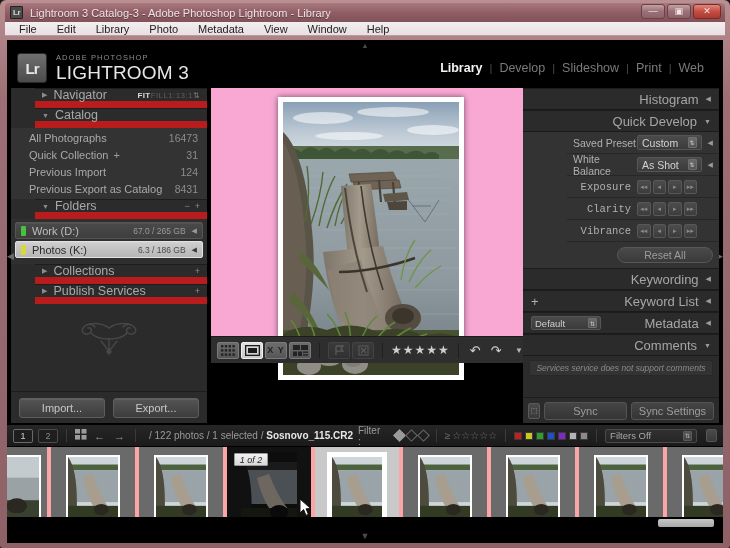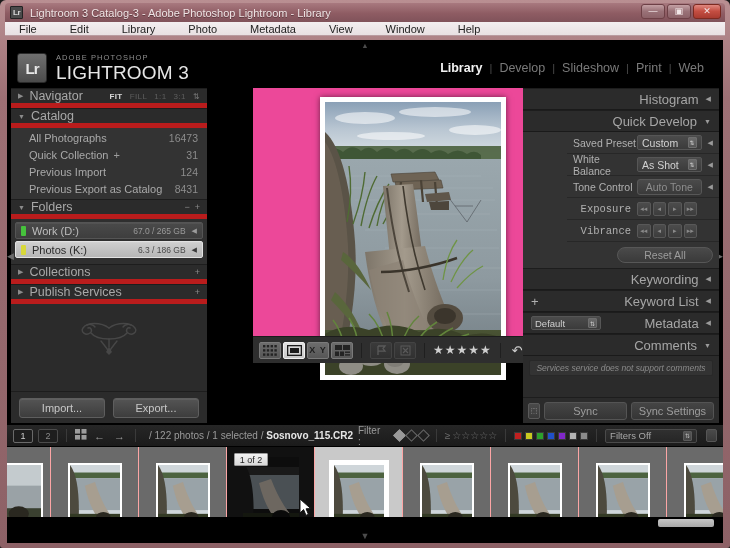--- a/index.html
+++ b/index.html
@@ -36,21 +36,21 @@
     display:flex; align-items:center; justify-content:center;
     color:#f2e6e7; font-size:9px; line-height:1;
   }
   .win-btn.close { width:28px; background:linear-gradient(to bottom,#e08880,#c44e42 48%,#a93b30); border-color:#7c2a21; }
 
   
   #menubar {
     position:absolute; left:5px; top:22px; width:720px; height:14px;
     background:linear-gradient(to bottom,#f3eef0,#e8e0e2);
     border-bottom:1px solid #b99ba0;
-    display:flex; align-items:center; padding-left:6px; gap:17px;
+    display:flex; align-items:center; padding-left:6px; gap:4px;
   }
   .menu-item { font-size:11px; color:#222; padding:2px 8px; white-space:nowrap; }
 
   
   #app {
     position:absolute; left:7px; top:40px; width:716px; height:503px;
     background:#000; overflow:hidden;
   }
 
   
@@ -84,28 +84,29 @@
 
   
   #left-panel {
     position:absolute; left:4px; top:0; width:196px; height:335px;
     background:#2b2b2b; display:flex; flex-direction:column;
   }
   .lp-scroll { flex:1 1 auto; overflow:hidden; }
   .panel-header {
     height:20px; display:flex; align-items:center; padding:0 7px;
     background:#2b2b2b; color:#9a9a9a; font-size:12px;
-    border-top:1px solid #1d1d1d; border-bottom:5px solid #b91c1c;
+    border-top:1px solid #1d1d1d; border-bottom:7px solid #b91c1c;
     position:relative;
+    margin-left:24px;
   }
   .tri { font-size:7px; color:#8b8b8b; margin-right:6px; }
   .panel-header .ph-title { font-size:12.5px; color:#a8a8a8; }
   .ph-right { margin-left:auto; display:flex; align-items:center; gap:5px; color:#8a8a8a; font-size:9px; }
 
-  .nav-modes { margin-left:auto; display:flex; align-items:center; gap:7px; font-size:8px; letter-spacing:.4px; }
+  .nav-modes { margin-left:auto; display:flex; align-items:center; font-size:8px; letter-spacing:.4px; }
   .nav-mode { color:#5e5e5e; }
   .nav-mode.active { color:#d8d8d8; font-weight:bold; }
   .nav-stepper { color:#7a7a7a; font-size:8px; }
 
   .catalog-list { background:#333333; padding:1px 0 2px 0; }
   .catalog-row {
     height:17px; display:flex; align-items:center; padding:0 9px 0 18px;
     font-size:11px; color:#a9a9a9;
   }
   .catalog-row .cnt { margin-left:auto; color:#8d8d8d; font-size:10.5px; }
@@ -133,21 +134,21 @@
     display:flex; align-items:center; justify-content:space-between; padding:0 8px; gap:8px;
   }
   .lr-btn {
     flex:1 1 0; height:20px; border-radius:3px; font-size:11px; color:#c8c8c8;
     background:linear-gradient(to bottom,#545454,#3d3d3d);
     border:1px solid #5e5e5e; display:flex; align-items:center; justify-content:center;
     box-shadow:inset 0 1px 0 rgba(255,255,255,.07);
   }
 
   
-  #center { position:absolute; left:204px; top:0; width:320px; height:275px; background:#ec4899;margin-left:42px; }
+  #center { position:absolute; left:204px; top:0; width:320px; height:275px; background:#f9a8d4; }
   #photo-stage { position:absolute; left:0; top:0; width:320px; height:300px; display:flex; align-items:center; justify-content:center; }
   #photo-frame {
     width:186px; height:283px; background:#fff; padding:5px;
     box-shadow:0 0 6px rgba(0,0,0,.55);
   }
   #photo { width:100%; height:100%; display:block; }
 
   #toolbar {
     position:absolute; left:0; bottom:0; width:320px; height:27px;
     background:#2e2e2e; border-top:1px solid #1c1c1c;
@@ -273,23 +274,24 @@
     background:linear-gradient(to bottom,#555,#444); border:1px solid #5a5a5a; color:#bbb; font-size:6px;
     display:flex; align-items:center; justify-content:center; }
   .fs-lock { width:11px; height:13px; border-radius:2px; background:linear-gradient(to bottom,#4a4a4a,#3a3a3a);
     border:1px solid #555; margin-left:4px; }
 
   #fs-track {
     position:absolute; left:0; top:22px; width:716px; height:82px;
     background:#666666; display:flex; align-items:stretch; overflow:hidden;
   }
   .fs-cell {
-    width:88px; flex:0 0 auto; border-right:1px solid #fca5a5;
-    display:flex; align-items:flex-end; justify-content:center; position:relative;
+    width:88px; flex:0 0 auto; border-right:4px solid #fca5a5;
+    display:flex; align-items:center; justify-content:center; position:relative;
     background:#6a6a6a;
+    font-style:italic;
   }
   .fs-cell.selected { background:#c9c9c9; }
   .fs-cell.dark { background:#111; }
   .fs-thumb { width:54px; height:66px; background:#fff; padding:2px; }
   .fs-thumb img, .fs-thumb .pic { width:100%; height:100%; display:block; }
   .fs-cell.dark .fs-thumb { background:#111; padding:0; width:56px; height:72px; }
   .stack-badge {
     position:absolute; left:7px; top:6px; width:34px; height:13px;
     background:linear-gradient(to bottom,#f2f2f2,#d8d8d8); border:1px solid #9a9a9a;
     color:#1f1f1f; font-size:9px; display:flex; align-items:center; justify-content:center;
@@ -657,28 +659,33 @@
             <span class="qd-caret">◀</span>
           </div>
           <div class="qd-row">
             <span class="qd-label">White Balance</span>
             <span class="qd-select">
               <span>As Shot</span>
               <span class="sp">⇅</span>
             </span>
             <span class="qd-caret">◀</span>
           </div>
-          <div class="qd-row">
-            <span class="qd-label">Tone Control</span>
-            <span class="auto-tone">Auto Tone</span>
-            <span class="qd-caret">◀</span>
-          </div>
 
           <div class="qd-row">
             <span class="qd-label right">Exposure</span>
+            <span class="step4">
+              <span class="sb">◂◂</span>
+              <span class="sb">◂</span>
+              <span class="sb">▸</span>
+              <span class="sb">▸▸</span>
+            </span>
+            <span style="width:16px"></span>
+          </div>
+          <div class="qd-row">
+            <span class="qd-label right">Clarity</span>
             <span class="step4">
               <span class="sb">◂◂</span>
               <span class="sb">◂</span>
               <span class="sb">▸</span>
               <span class="sb">▸▸</span>
             </span>
             <span style="width:16px"></span>
           </div>
           <div class="qd-row">
             <span class="qd-label right">Vibrance</span>

